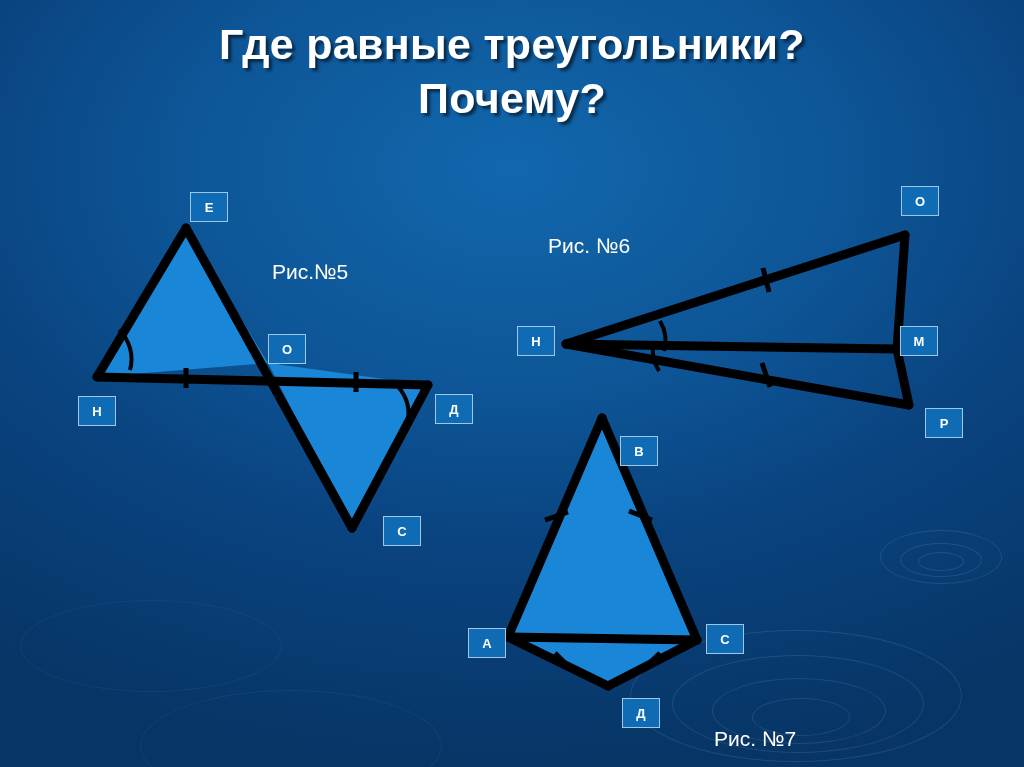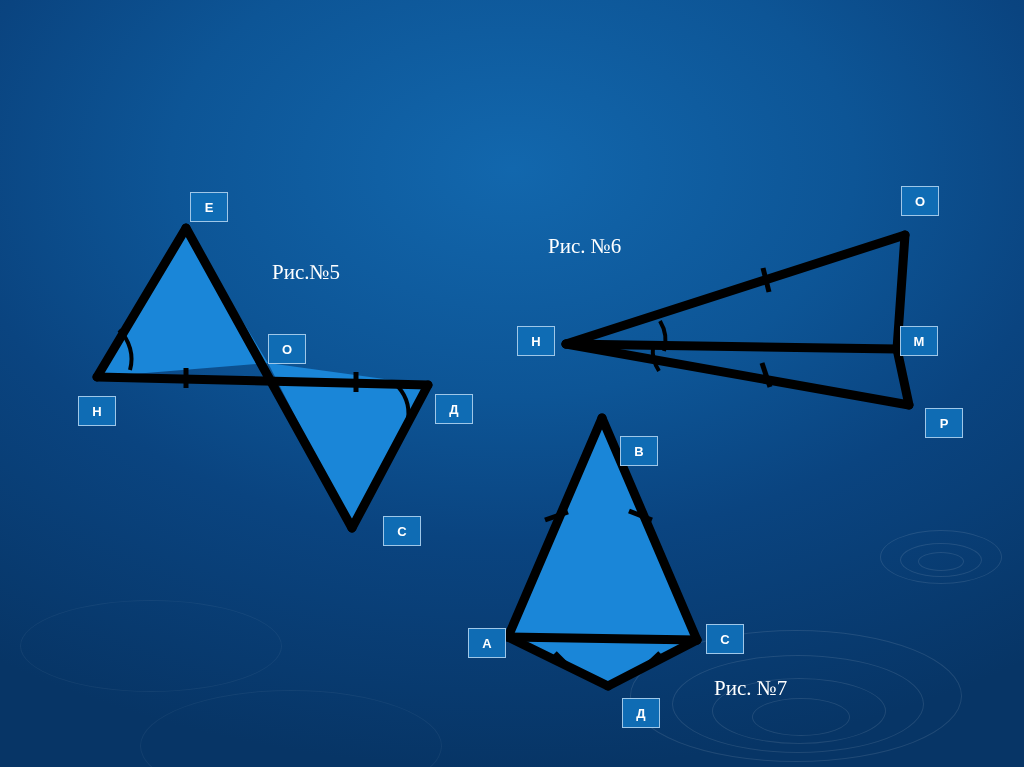--- a/index.html
+++ b/index.html
@@ -50,21 +50,21 @@
   #figures {
     position: absolute;
     left: 0; top: 0;
     width: 1024px; height: 767px;
   }
 
   .cap {
     position: absolute;
     color: #ffffff;
     font-size: 21px;
-    font-family: Liberation Serif, serif;
+    font-family: Liberation Sans, sans-serif;
     white-space: nowrap;
   }
   .lbl {
     position: absolute;
     background: #0f6cb4;
     border: 1px solid #9fc7e8;
     color: #ffffff;
     font-size: 13px;
     font-weight: bold;
     width: 38px;
@@ -82,20 +82,24 @@
   <div class="ripple r1"></div>
   <div class="ripple r2"></div>
   <div class="ripple r3"></div>
   <div class="ripple r4"></div>
   <div class="ripple r5"></div>
   <div class="ripple r6"></div>
   <div class="ripple r7"></div>
   <div class="ripple r8"></div>
   <div class="ripple r9"></div>
 
+  <div id="title">
+    <div>Где равные треугольники?</div>
+    <div>Почему?</div>
+  </div>
 
   <svg id="figures" viewBox="0 0 1024 767">
 
     <g>
       <polygon points="186,228 268,363 97,377" fill="#1a86d8"></polygon>
       <polygon points="268,363 428,385 352,528" fill="#1a86d8"></polygon>
 
       <path d="M186,228 L352,528" stroke="#000000" stroke-width="9" fill="none" stroke-linecap="round"></path>
 
       <path d="M97,377 L428,385" stroke="#000000" stroke-width="9" fill="none" stroke-linecap="round"></path>
@@ -136,21 +140,21 @@
 
       <path d="M545,520 L568,512" stroke="#000000" stroke-width="5"></path>
       <path d="M629,511 L652,520" stroke="#000000" stroke-width="5"></path>
       <path d="M555,653 L572,670" stroke="#000000" stroke-width="5"></path>
       <path d="M660,653 L642,670" stroke="#000000" stroke-width="5"></path>
     </g>
   </svg>
 
   <div class="cap" style="left:272px; top:260px;">Рис.№5</div>
   <div class="cap" style="left:548px; top:234px;">Рис. №6</div>
-  <div class="cap" style="left:714px; top:676px;">Рис. №7</div>
+  <div class="cap" style="left:714px; top:727px;">Рис. №7</div>
 
   <div class="lbl" style="left:190px; top:192px;">Е</div>
   <div class="lbl" style="left:268px; top:334px;">О</div>
   <div class="lbl" style="left:78px;  top:396px;">Н</div>
   <div class="lbl" style="left:435px; top:394px;">Д</div>
   <div class="lbl" style="left:383px; top:516px;">С</div>
 
   <div class="lbl" style="left:901px; top:186px;">О</div>
   <div class="lbl" style="left:517px; top:326px;">Н</div>
   <div class="lbl" style="left:900px; top:326px;">М</div>

